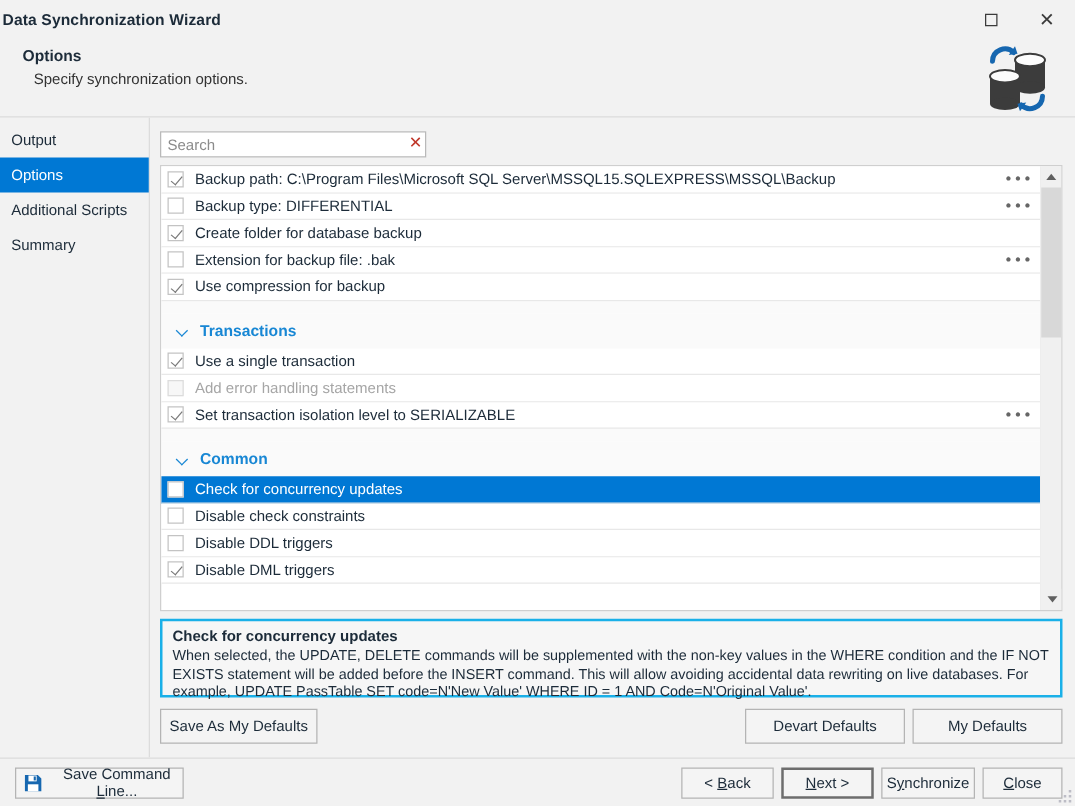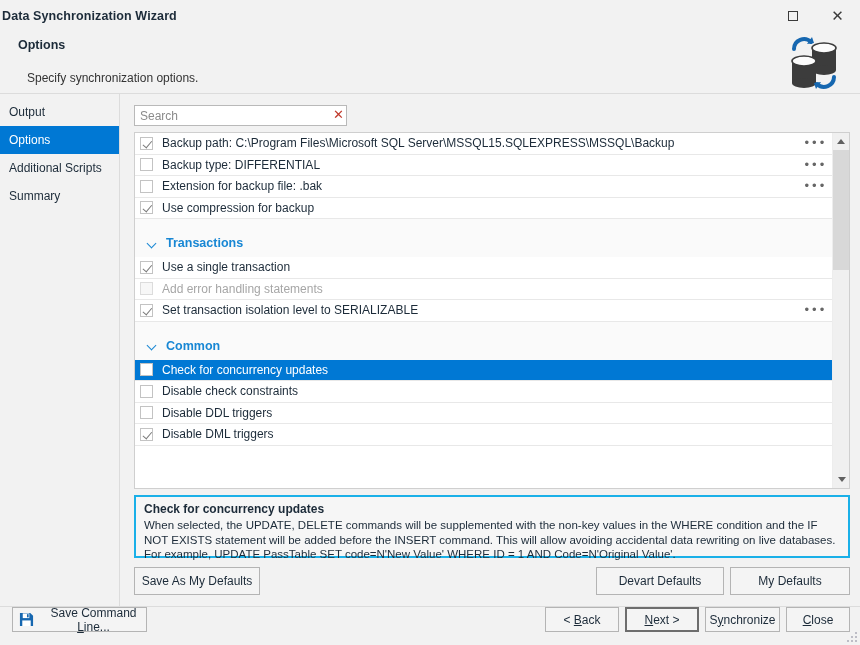--- a/index.html
+++ b/index.html
@@ -16,25 +16,25 @@
   .titlebar { height: 32px; background: #f2f2f2; display: flex; align-items: center; position: relative; flex: none; }
   .title-text { font-size: 12.5px; font-weight: bold; color: #1c2b39; padding-left: 2px; letter-spacing: .1px; }
   .winbtns { position: absolute; right: 0; top: 0; height: 32px; display: flex; }
   .winbtn { width: 45px; height: 32px; display: flex; align-items: center; justify-content: center; color: #333; }
   .sq { width: 10px; height: 10px; border: 1.3px solid #3b3b3b; }
   .xg { font-size: 15px; line-height: 1; color: #3b3b3b; font-family: "DejaVu Sans", sans-serif; }
 
   
   .header { height: 62px; background: #f2f2f2; position: relative; flex: none; border-bottom: 1px solid #dcdcdc; }
   .hdr-title { position: absolute; left: 18px; top: 6px; font-size: 12.5px; font-weight: bold; color: #1c2b39; }
-  .hdr-sub { position: absolute; left: 27px; top: 39px; font-size: 12px; color: #333; }
+  .hdr-sub { position: absolute; left: 27px; top: 24px; font-size: 12px; color: #333; }
   .logo { position: absolute; right: 17px; top: 3px; width: 58px; height: 56px; }
 
   
-  .body { flex: 1; display: flex; min-height: 0; background: #f2f2f2; gap: 6px; }
+  .body { flex: 1; display: flex; min-height: 0; background: #f2f2f2; }
 
   
   .sidebar { width: 120px; flex: none; background: #f2f2f2; padding-top: 4px; border-right: 1px solid #dcdcdc; }
   .nav-item { height: 28px; display: flex; align-items: center; padding-left: 9px; font-size: 12px; color: #1c2b39; cursor: default; }
   .nav-item.active { background: #0078d4; color: #ffffff; }
 
   
   .content { flex: 1; min-width: 0; display: flex; flex-direction: column; padding: 8px 10px 0 8px; }
 
   .searchwrap { position: relative; height: 21px; margin: 3px 0 6px 0; flex: none; }
@@ -85,21 +85,21 @@
   .defaults-row { flex: none; height: 38px; display: flex; align-items: center; padding-top: 8px; }
   .btn { height: 28px; border: 1px solid #b4b4b4; background: #f4f4f4; font-family: "Liberation Sans", sans-serif;
          font-size: 12px; color: #1c2b39; cursor: pointer; display: inline-flex; align-items: center; justify-content: center; }
   .btn-sadef { width: 126px; }
   .spring { flex: 1; }
   .btn-devart { width: 128px; margin-right: 6px; }
   .btn-mydef { width: 120px; }
 
   
   .footer { height: 39px; flex: none; background: #f2f2f2; border-top: 1px solid #dcdcdc; display: flex;
-            align-items: flex-start; padding: 0 10px 0 12px; position: relative; }
+            align-items: center; padding: 0 10px 0 12px; position: relative; }
   .btn-cmdline { width: 135px; height: 25px; padding-left: 6px; justify-content: flex-start; }
   .save-ico { width: 15px; height: 15px; margin-right: 7px; flex: none; }
   .btn-back { width: 74px; margin-right: 6px; height: 25px; }
   .btn-next { width: 74px; margin-right: 6px; height: 25px; border: 2px solid #6d6d6d; }
   .btn-sync { width: 75px; margin-right: 6px; height: 25px; }
   .btn-close { width: 64px; height: 25px; }
   u { text-decoration: underline; }
   .grip { position: absolute; right: 3px; bottom: 3px; width: 12px; height: 12px; }
   .grip i { position: absolute; width: 2px; height: 2px; background: #bdbdc6; }
 </style>
@@ -171,20 +171,24 @@
               <span class="cb checked"></span>
               <span class="opt-label">Backup path: C:\Program Files\Microsoft SQL Server\MSSQL15.SQLEXPRESS\MSSQL\Backup</span>
               <span class="dots">•••</span>
             </div>
             <div class="opt-row">
               <span class="cb"></span>
               <span class="opt-label">Backup type: DIFFERENTIAL</span>
               <span class="dots">•••</span>
             </div>
             <div class="opt-row">
+              <span class="cb checked"></span>
+              <span class="opt-label">Create folder for database backup</span>
+            </div>
+            <div class="opt-row">
               <span class="cb"></span>
               <span class="opt-label">Extension for backup file: .bak</span>
               <span class="dots">•••</span>
             </div>
             <div class="opt-row">
               <span class="cb checked"></span>
               <span class="opt-label">Use compression for backup</span>
             </div>
             <div class="spacer-row"></div>
             <div class="group-hdr">

